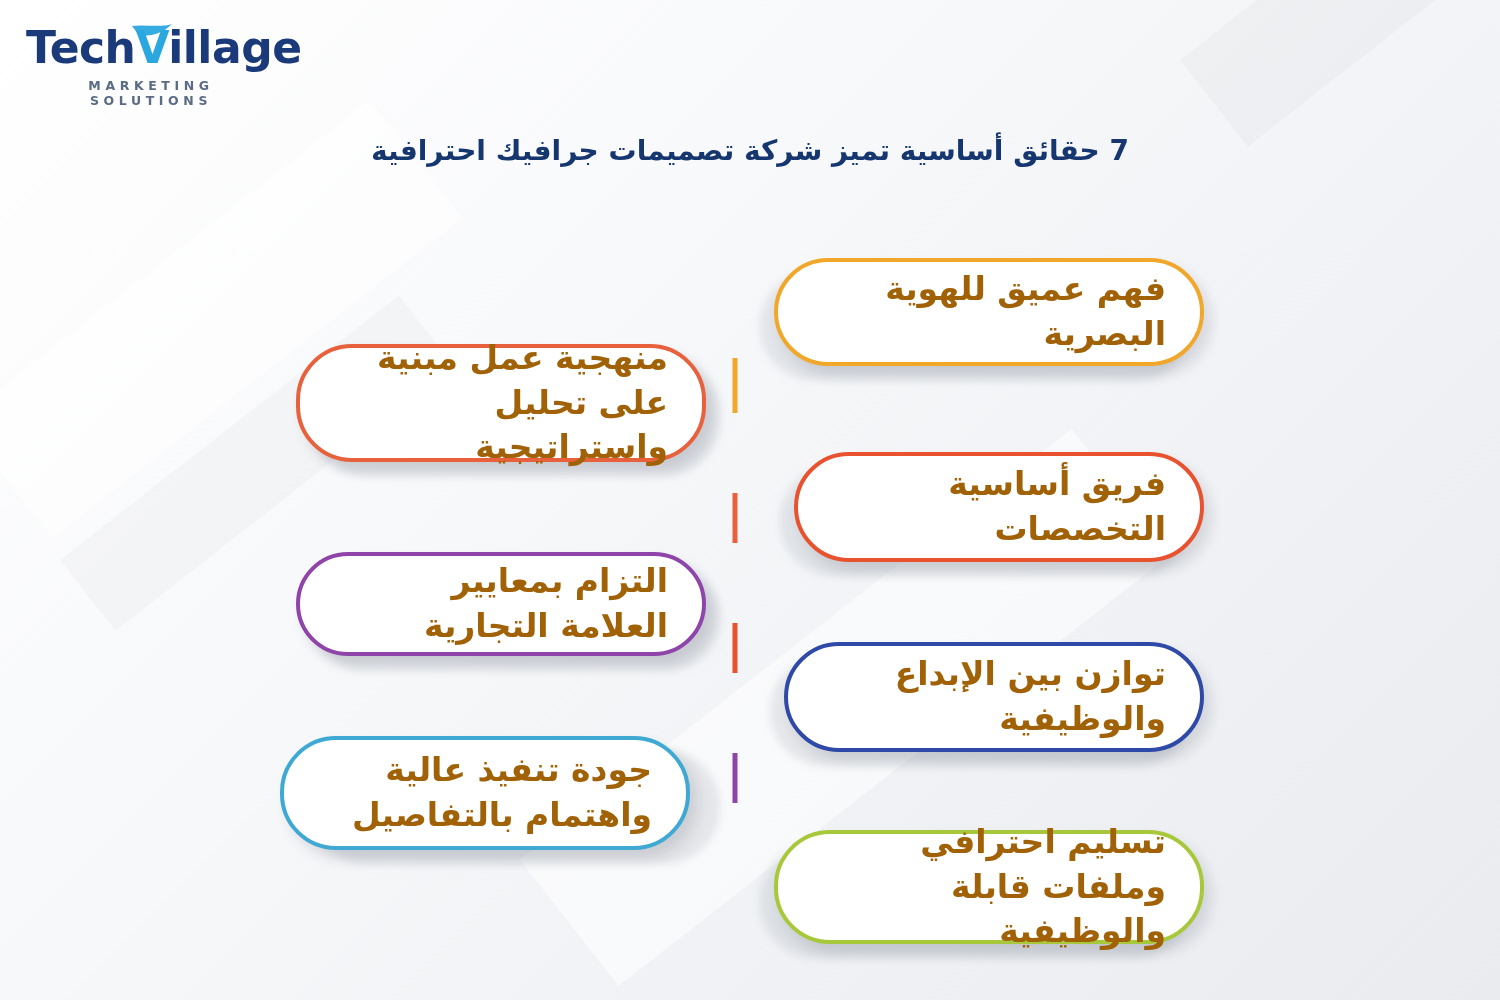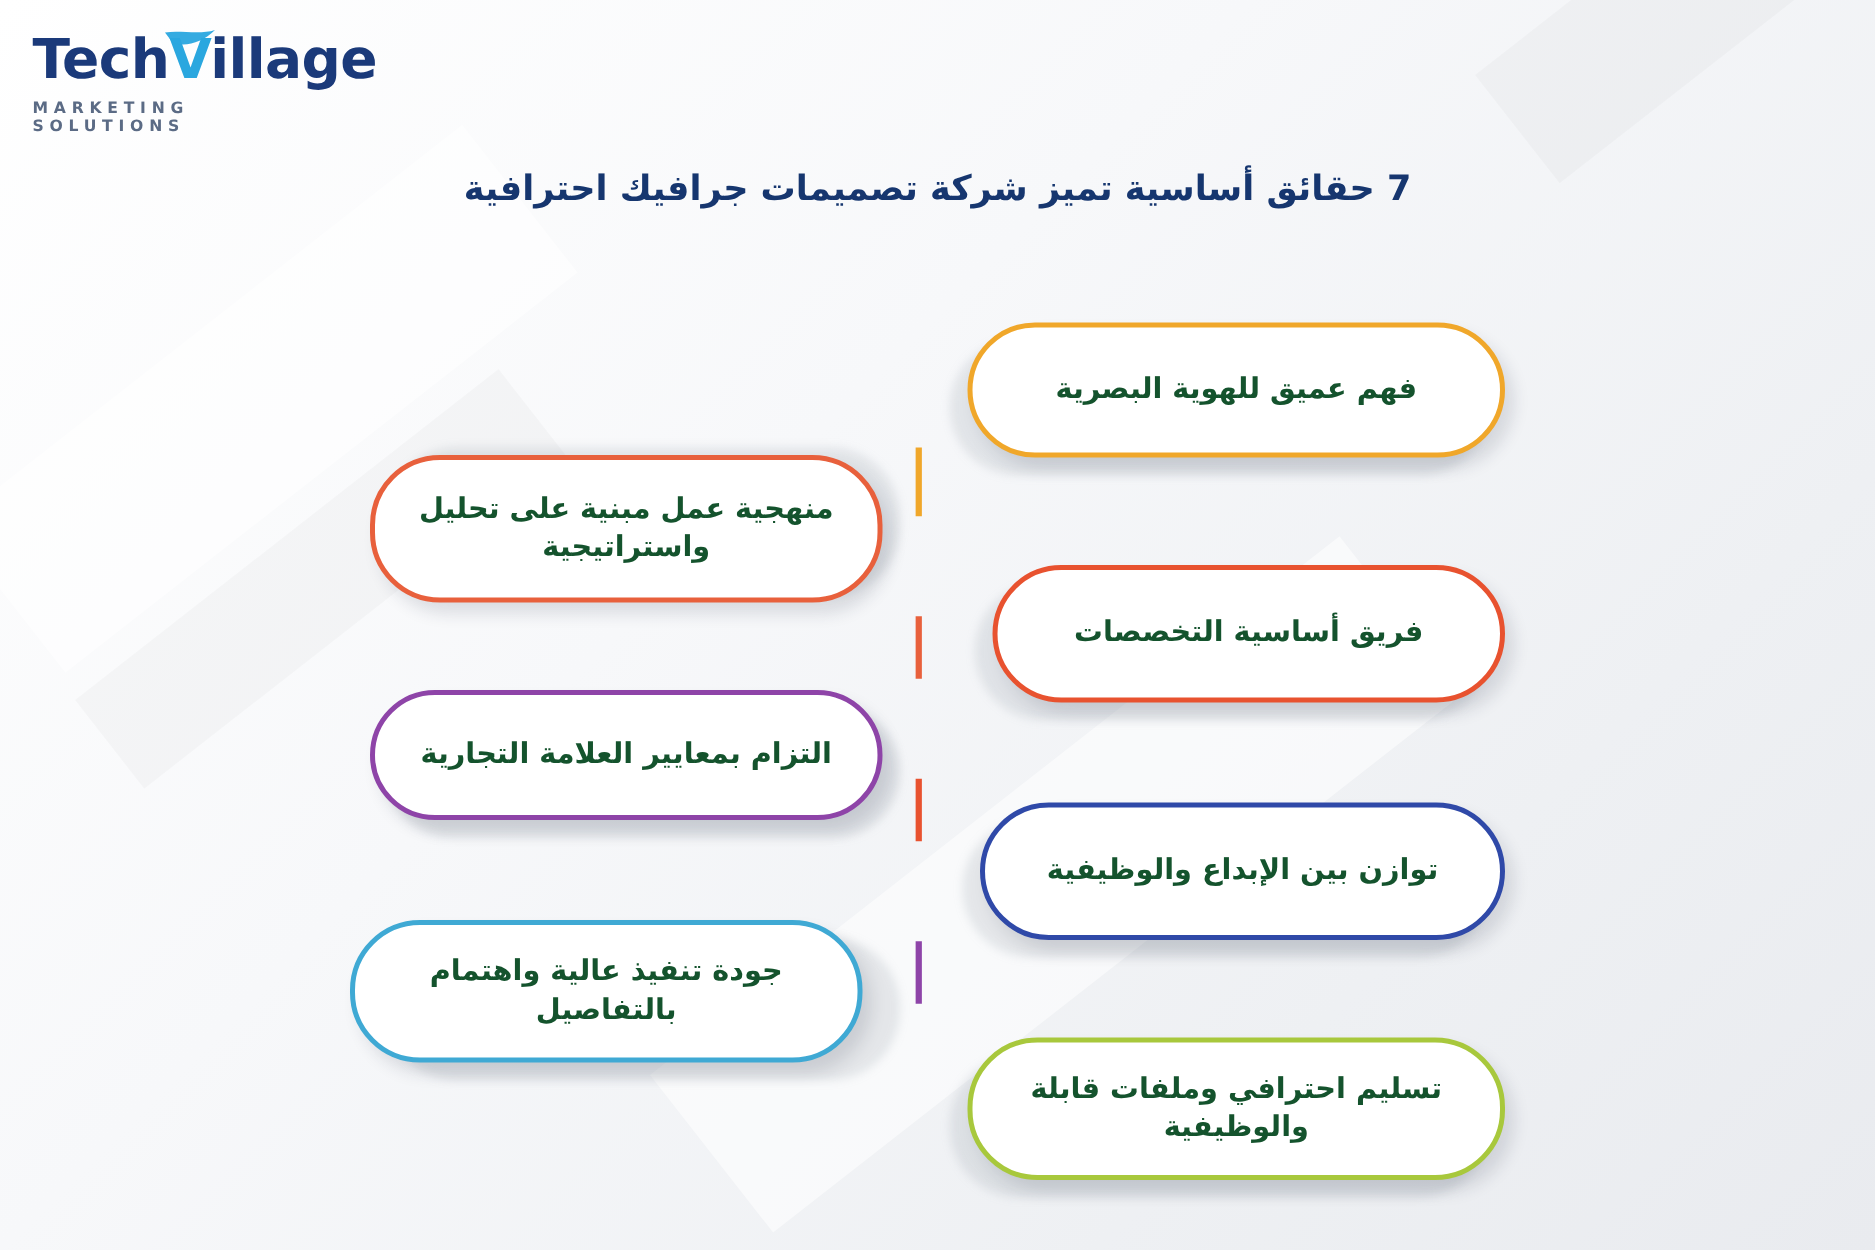--- a/index.html
+++ b/index.html
@@ -51,21 +51,21 @@
     line-height: 1;
     white-space: nowrap;
     direction: ltr;
     text-align: left;
   }
   .logo-tech { color: #1b3a7a; }
   .logo-v { color: #2aa7df; }
   .logo-illage { color: #1b3a7a; }
   .logo-sub {
     direction: ltr;
-    text-align: left;
+    text-align: center;
     margin-top: 8px;
     font-size: 12.5px;
     letter-spacing: 4.6px;
     color: #5b6b85;
     font-weight: bold;
   }
   .logo-swoosh {
     position: absolute;
     left: 104px;
     top: -4px;
@@ -106,24 +106,24 @@
 
   .node {
     position: absolute;
     box-sizing: border-box;
     background: #ffffff;
     border-radius: 56px;
     border: 4px solid #ccc;
     display: flex;
     align-items: center;
     justify-content: center;
-    text-align: center;
-    color: #14532d;
-    font-weight: bold;
-    font-size: 23px;
+    text-align: right;
+    color: #a16207;
+    font-weight: bold;
+    font-size: 33px;
     line-height: 1.35;
     padding: 6px 34px;
     direction: rtl;
     box-shadow: 7px 9px 13px rgba(30,40,60,0.13);
   }
 
   
   .node-shadow {
     position: absolute;
     border-radius: 56px;
@@ -165,21 +165,21 @@
         <path d="M735 505 C 735 530, 735 530, 735 555" stroke="#8e44a8"></path>
       </g>
     </svg>
 
     <div class="node-shadow" style="right:310px; top:24px; width:430px; height:108px;"></div>
     <div class="node" style="right:296px; top:10px; width:430px; height:108px; border-color:#f0a72a;">
       <span>فهم عميق للهوية البصرية</span>
     </div>
 
     <div class="node-shadow" style="left:310px; top:110px; width:410px; height:118px;"></div>
-    <div class="node" style="left:296px; top:96px; width:410px; height:118px; border-color:#e8603c;margin-top:20px;">
+    <div class="node" style="left:296px; top:96px; width:410px; height:118px; border-color:#e8603c;">
       <span>منهجية عمل مبنية على تحليل واستراتيجية</span>
     </div>
 
     <div class="node-shadow" style="right:310px; top:218px; width:410px; height:110px;"></div>
     <div class="node" style="right:296px; top:204px; width:410px; height:110px; border-color:#e8522f;">
       <span>فريق أساسية التخصصات</span>
     </div>
 
     <div class="node-shadow" style="left:310px; top:318px; width:410px; height:104px;"></div>
     <div class="node" style="left:296px; top:304px; width:410px; height:104px; border-color:#8e44a8;">

